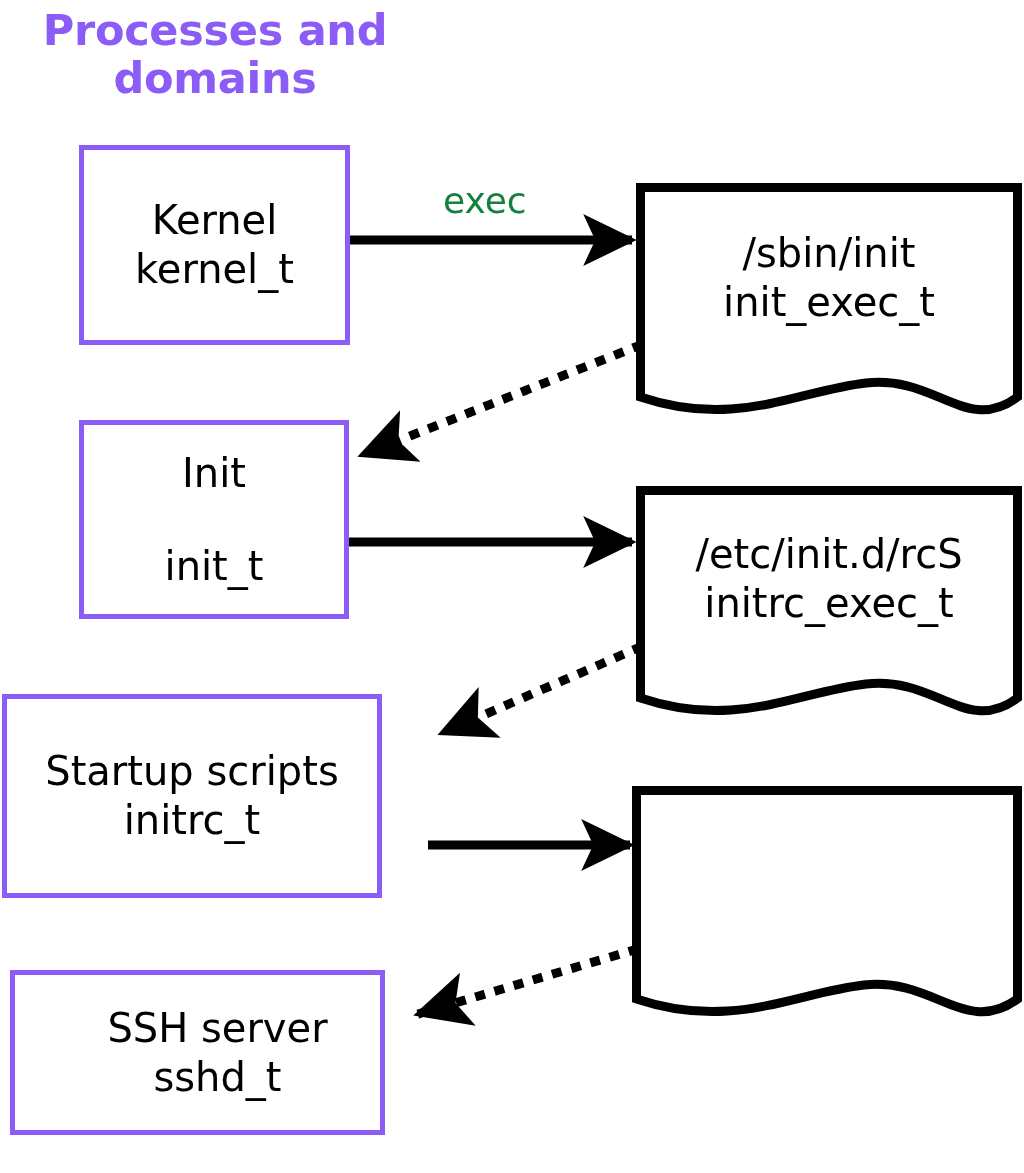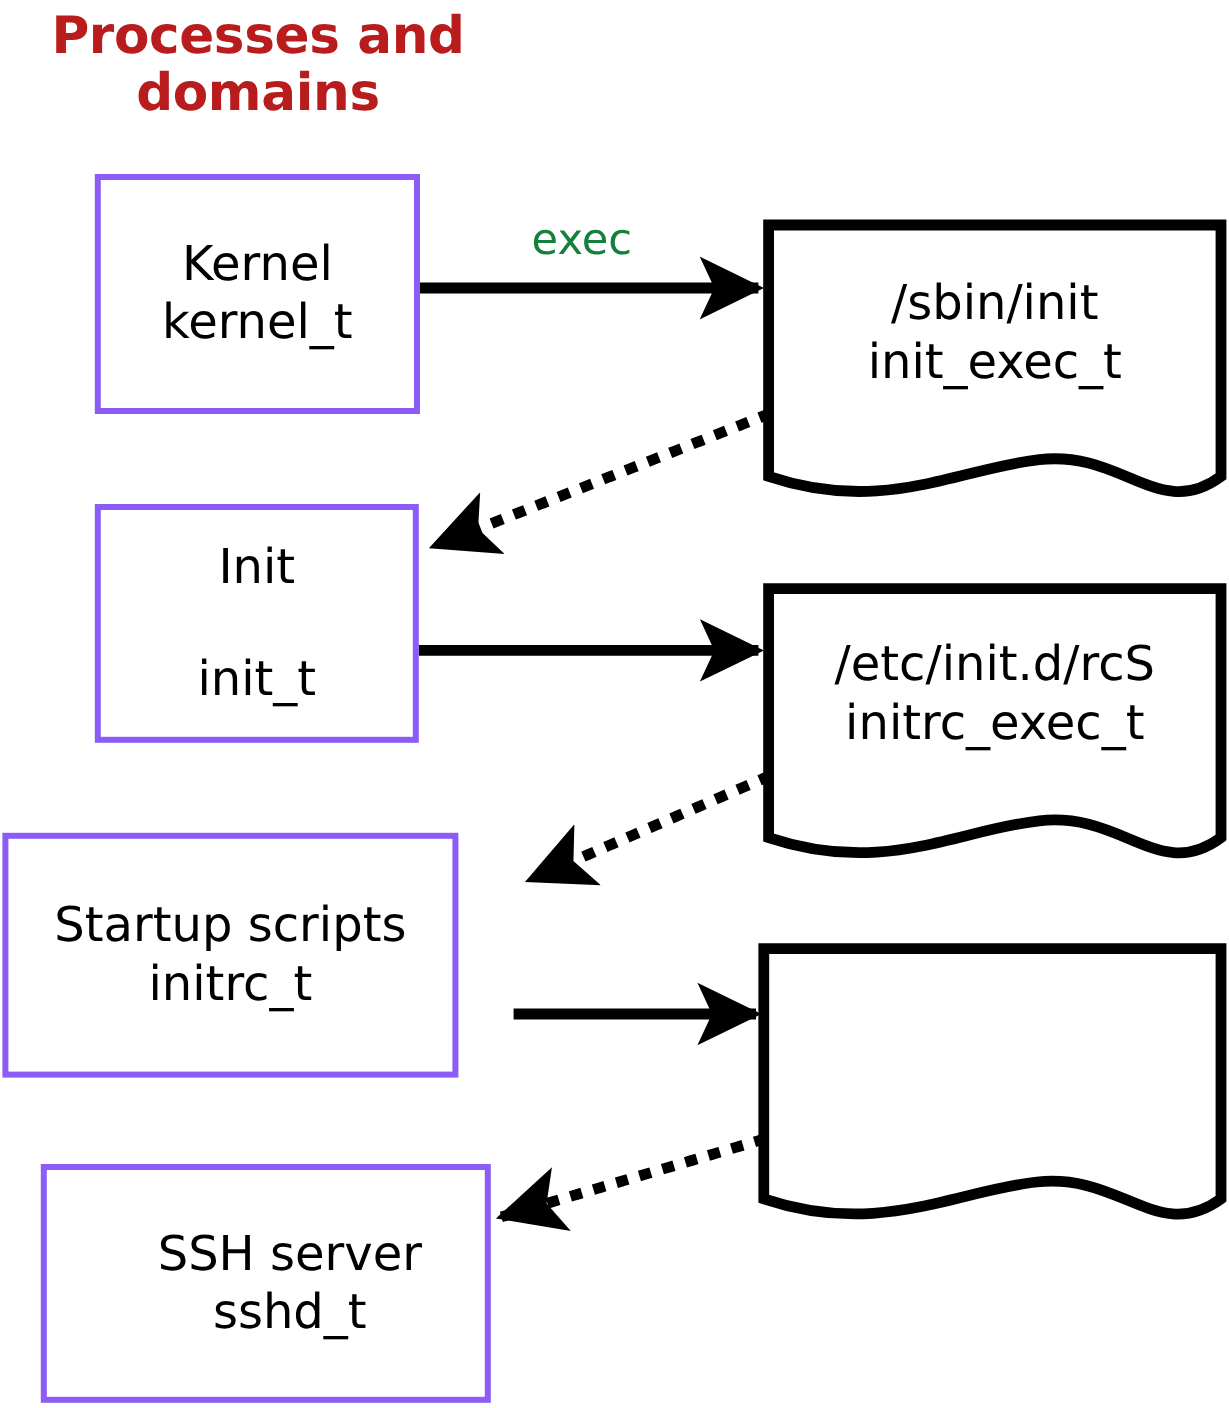--- a/index.html
+++ b/index.html
@@ -13,21 +13,21 @@
     height: 1173px;
     background: #ffffff;
     overflow: hidden;
     font-family: "DejaVu Sans", "Liberation Sans", sans-serif;
   }
   .col-header {
     position: absolute;
     font-weight: bold;
     font-size: 43px;
     line-height: 1.12;
-    color: #b91c1c;
+    color: #8b5cf6;
     text-align: center;
     letter-spacing: -0.3px;
   }
   #hdr-left  { left: 35px;  top: 6px;  width: 360px; }
   #hdr-right { left: 650px; top: 6px;  width: 360px; }
 
   .node-box {
     position: absolute;
     box-sizing: border-box;
     border: 5px solid #8b5cf6;
@@ -116,21 +116,21 @@
   <div class="node-box" style="left:79px; top:420px; width:270px; height:199px;gap:44px;">
     <span class="ln">Init</span>
     <span class="ln">init_t</span>
   </div>
 
   <div class="node-box" style="left:2px; top:694px; width:380px; height:204px;">
     <span class="ln">Startup scripts</span>
     <span class="ln">initrc_t</span>
   </div>
 
-  <div class="node-box" style="left:34px; top:970px; width:375px; height:199px;padding-left:40px;">
+  <div class="node-box" style="left:10px; top:970px; width:375px; height:165px;padding-left:40px;">
     <span class="ln">SSH server</span>
     <span class="ln">sshd_t</span>
   </div>
 
   <div class="doc-shape" style="left:636px; top:183px; width:386px; height:245px;">
     <svg width="386" height="245" viewBox="0 0 386 245" aria-hidden="true">
       <path d="M 4.5 4.5 L 381.5 4.5 L 381.5 214 C 330 252 300 192 230 200
                C 160 208 100 246 4.5 214 Z" fill="#ffffff" stroke="#000000" stroke-width="9" stroke-linejoin="miter" stroke-linecap="butt"></path>
     </svg>
     <div class="doc-label" style="top:46px;">

